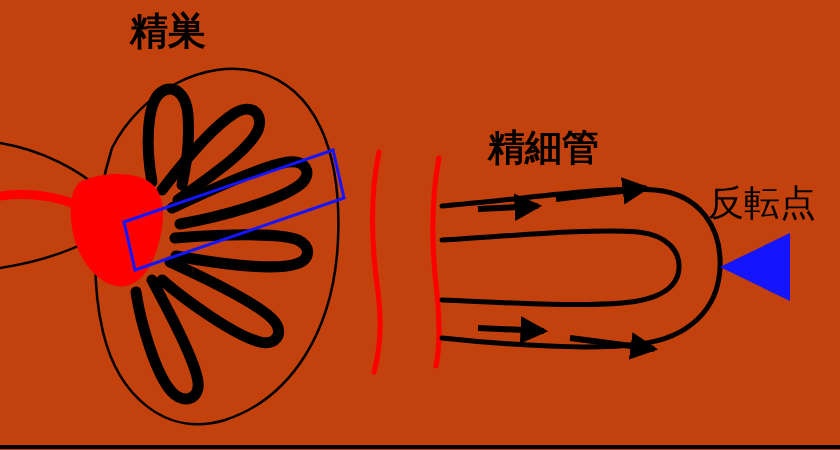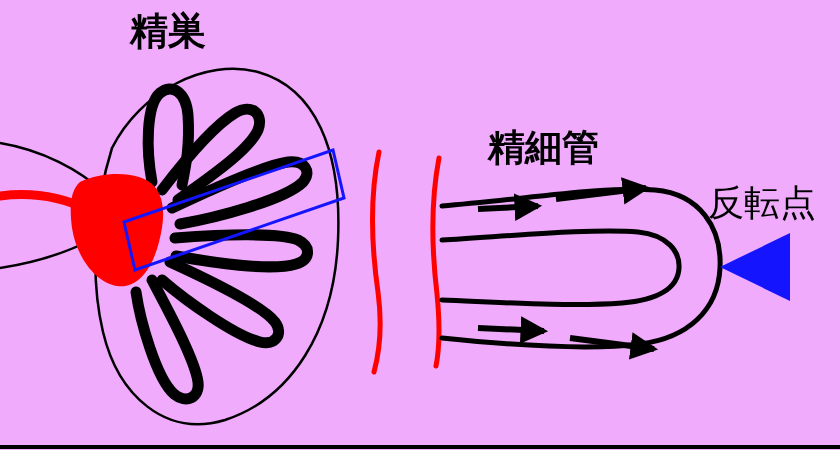--- a/index.html
+++ b/index.html
@@ -4,21 +4,21 @@
 <style>
   html, body {
     margin: 0;
     padding: 0;
     background: #ffffff;
   }
   .canvas {
     position: relative;
     width: 840px;
     height: 450px;
-    background: #f0abfc;
+    background: #c2410c;
     overflow: hidden;
     font-family: "Liberation Sans", "DejaVu Sans", sans-serif;
   }
   svg { display: block; }
   .label-bold {
     font-family: "Liberation Sans", "DejaVu Sans", sans-serif;
     font-weight: 700;
     fill: #000000;
   }
   .label-medium {

